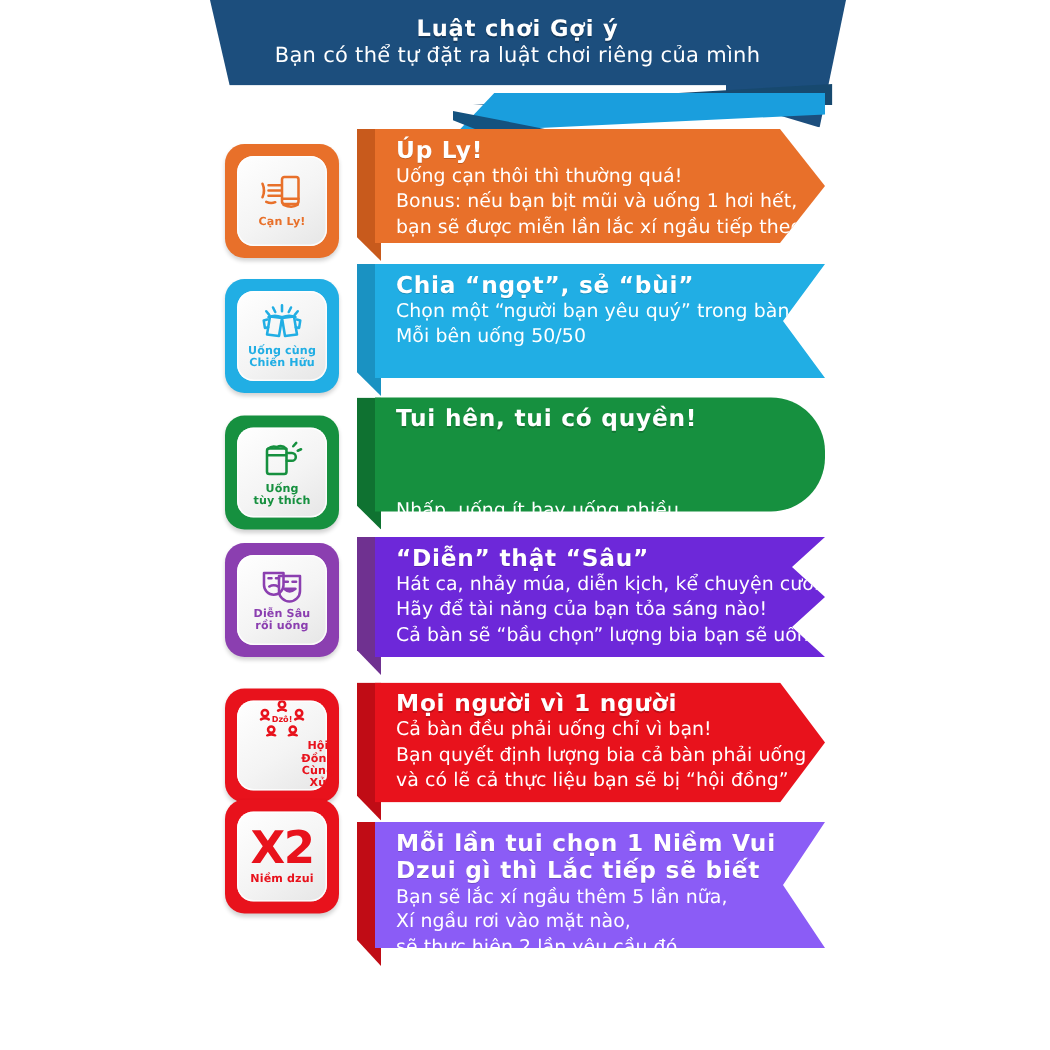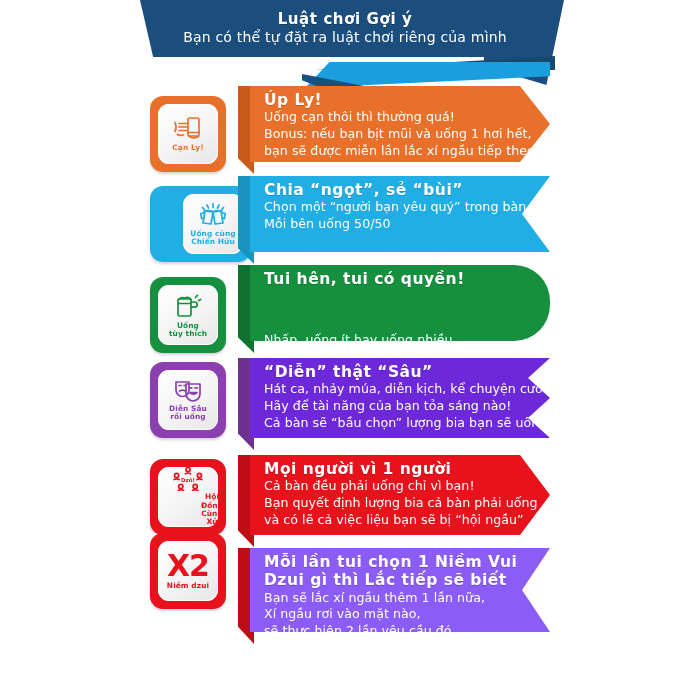--- a/index.html
+++ b/index.html
@@ -129,21 +129,21 @@
         </div>
         <div class="fold" style="background: rgb(200, 90, 28); left: 238px; top: 0px; height: 88px; clip-path: polygon(0px 0px, 100% 0px, 100% 100%, 0px 82%);"></div>
         <div class="banner edge-arrow" style="background: rgb(232, 112, 42); top: 0px; height: 76px; width: 300px;">
           <div class="rtitle">Úp Ly!</div>
           <div class="rline">Uống cạn thôi thì thường quá!</div>
           <div class="rline">Bonus: nếu bạn bịt mũi và uống 1 hơi hết,</div>
           <div class="rline">bạn sẽ được miễn lần lắc xí ngầu tiếp theo</div>
         </div>
       </div>
       <div class="rule" style="top: 176px; height: 76px; width: 700px;">
-        <div class="badge" style="background: rgb(33, 174, 228); top: 10px; padding-left: 25px;">
+        <div class="badge" style="background: rgb(33, 174, 228); top: 10px;">
           <div class="badge-inner">
             <div class="badge-icon"><svg width="32" height="26" viewBox="0 0 32 26">
                 <path d="M8 9l-2 12 8 1 2-12z" stroke="#21aee4" fill="none" stroke-width="1.7" stroke-linecap="round" stroke-linejoin="round"></path>
                 <path d="M24 9l2 12-8 1-2-12z" stroke="#21aee4" fill="none" stroke-width="1.7" stroke-linecap="round" stroke-linejoin="round"></path>
                 <path d="M6.2 11l-2.4.6.8 5 2.2-.4" stroke="#21aee4" fill="none" stroke-width="1.7" stroke-linecap="round" stroke-linejoin="round"></path>
                 <path d="M25.8 11l2.4.6-.8 5-2.2-.4" stroke="#21aee4" fill="none" stroke-width="1.7" stroke-linecap="round" stroke-linejoin="round"></path>
                 <path d="M7 9.5q4 -2 9 0M25 9.5q-4 -2 -9 0" stroke="#21aee4" fill="none" stroke-width="1.7" stroke-linecap="round" stroke-linejoin="round"></path>
                 <path d="M16 1.5v4M10 3l1.5 3M22 3l-1.5 3M5.5 5.5l2 2.4M26.5 5.5l-2 2.4" stroke="#21aee4" fill="none" stroke-width="1.7" stroke-linecap="round" stroke-linejoin="round"></path>
               </svg></div>
             <div class="badge-label" style="color: rgb(33, 174, 228);"><span>Uống cùng</span><br><span>Chiến Hữu</span></div>
@@ -216,34 +216,34 @@
                 <text x="17" y="14.5" font-size="5.4" font-weight="bold" fill="#e8121c" text-anchor="middle" font-family="DejaVu Sans, sans-serif">Dzô!</text>
               </svg></div>
             <div class="badge-label" style="color: rgb(232, 18, 28); margin-left: 48px;"><span>Hội Đồng</span><br><span>Cùng Xử</span></div>
           </div>
         </div>
         <div class="fold" style="background: rgb(192, 12, 21); left: 238px; top: 0px; height: 92px; clip-path: polygon(0px 0px, 100% 0px, 100% 100%, 0px 82%);"></div>
         <div class="banner edge-arrow" style="background: rgb(232, 18, 28); top: 0px; height: 80px; width: 300px;">
           <div class="rtitle">Mọi người vì 1 người</div>
           <div class="rline">Cả bàn đều phải uống chỉ vì bạn!</div>
           <div class="rline">Bạn quyết định lượng bia cả bàn phải uống</div>
-          <div class="rline">và có lẽ cả việc liệu bạn sẽ bị “hội ngầu”</div>
+          <div class="rline">và có lẽ cả thực liệu bạn sẽ bị “hội đồng”</div>
         </div>
       </div>
       <div class="rule" style="top: 548px; height: 84px; width: 700px;">
         <div class="badge" style="background: rgb(232, 18, 28); top: -15px;">
           <div class="badge-inner">
             <div class="badge-x2" style="color: rgb(232, 18, 28);">X2</div>
             <div class="badge-label" style="color: rgb(232, 18, 28);"><span>Niềm dzui</span></div>
           </div>
         </div>
         <div class="fold" style="background: rgb(192, 12, 21); left: 238px; top: 0px; height: 96px; clip-path: polygon(0px 0px, 100% 0px, 100% 100%, 0px 82%);"></div>
         <div class="banner edge-notch" style="background: #8b5cf6; top: 0px; height: 84px; width: 300px;">
           <div class="rtitle">Mỗi lần tui chọn 1 Niềm Vui</div>
           <div class="rtitle">Dzui gì thì Lắc tiếp sẽ biết</div>
-          <div class="rline">Bạn sẽ lắc xí ngầu thêm 1 lần nữa,</div>
+          <div class="rline">Bạn sẽ lắc xí ngầu thêm 5 lần nữa,</div>
           <div class="rline">Xí ngầu rơi vào mặt nào,</div>
           <div class="rline">sẽ thực hiện 2 lần yêu cầu đó</div>
         </div>
       </div>
     </div>
 
 </div>
 
 </body></html>

